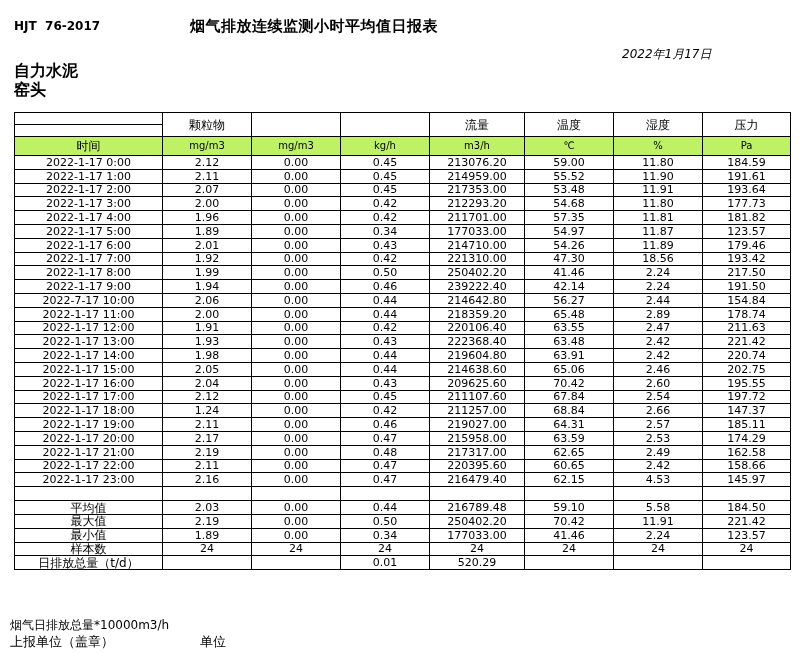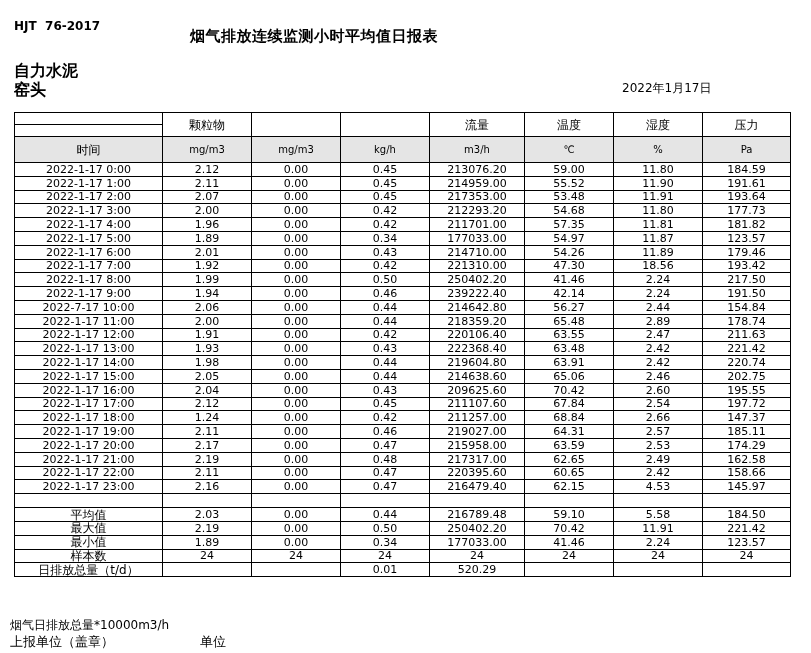--- a/index.html
+++ b/index.html
@@ -10,52 +10,53 @@
     font-family: "DejaVu Sans", "Liberation Sans", sans-serif;
     color: #000;
     position: relative;
     overflow: hidden;
   }
   .doc-code {
     position: absolute; left: 14px; top: 7px;
     font-size: 12px; font-weight: bold; white-space: pre; margin-top: 12px;
   }
   .title {
-    position: absolute; left: 190px; top: 27px;
+    position: absolute; left: 190px; top: 17px;
     font-size: 15px; font-weight: bold; letter-spacing: 0.5px; text-align: right;
   }
   .company-block {
     position: absolute; left: 14px; top: 61px;
     font-size: 16px; font-weight: bold; line-height: 19px;
   }
   .date {
-    position: absolute; left: 622px; top: 80px;
+    position: absolute; left: 622px; top: 46px;
     font-size: 12px;
+    font-style: italic;
   }
   table.report-table {
     position: absolute; left: 14px; top: 112px;
     border-collapse: collapse; table-layout: fixed;
     width: 776px;
     font-size: 11px;
   }
   .report-table td {
     border: 1px solid #000;
     padding: 0;
     text-align: center;
     vertical-align: middle;
     height: 13.8px;
     line-height: 1;
     overflow: hidden;
     white-space: nowrap;
   }
   .report-table .sub-hdr td { height: 12px; }
   .report-table td.cn-hdr { font-size: 12px; margin-left: 44px; }
   .report-table tr.unit-row td {
-    background: #e5e5e5;
-    height: 26px;
+    background: #bef264;
+    height: 19px;
     font-size: 10px;
   }
   .report-table tr.unit-row td.cn-hdr { font-size: 12px; }
   .report-table tr.spacer-row td { height: 14px; }
   .footnote {
     position: absolute; left: 10px; top: 617px;
     font-size: 12px;
   }
   .footer-row {
     position: absolute; left: 10px; top: 622px;

